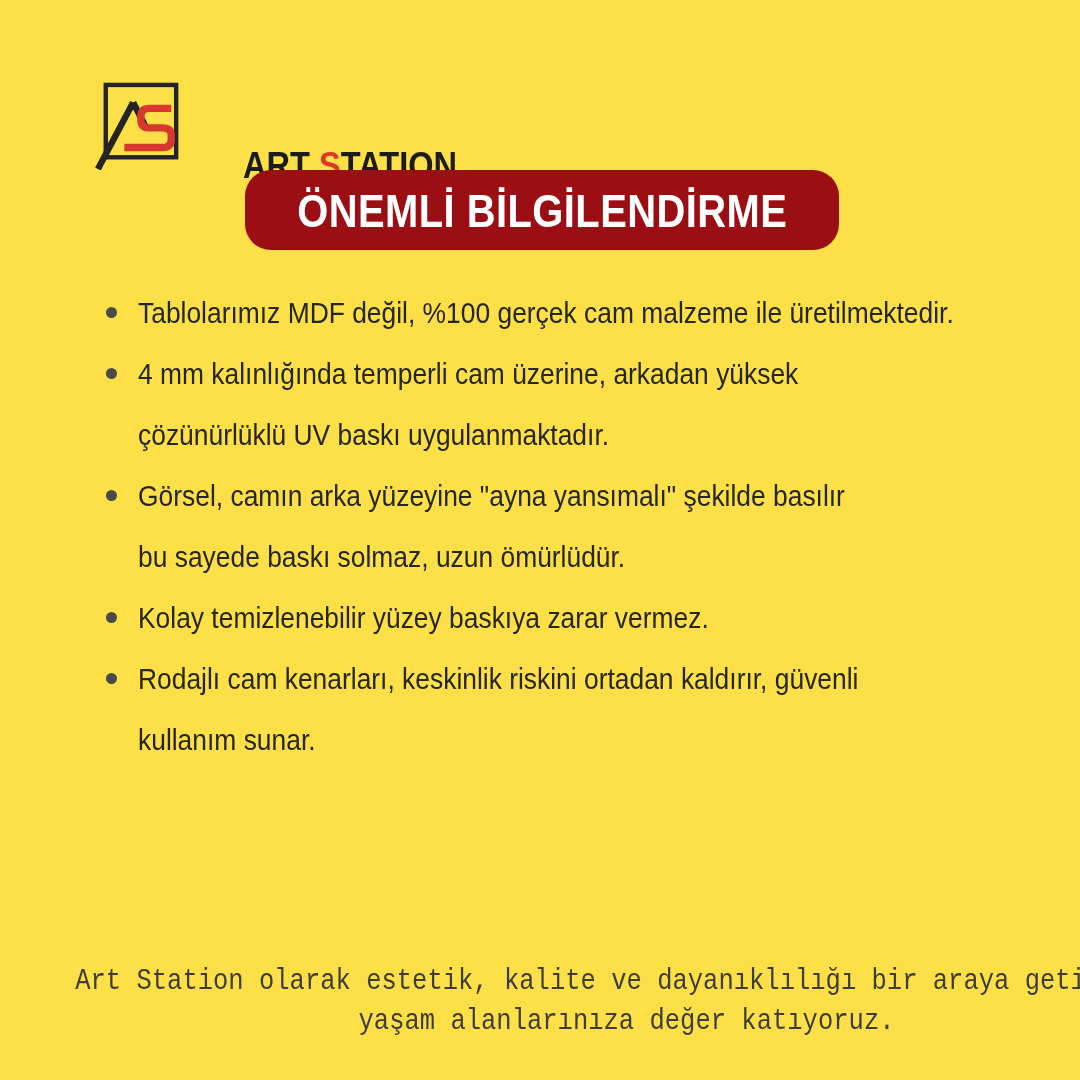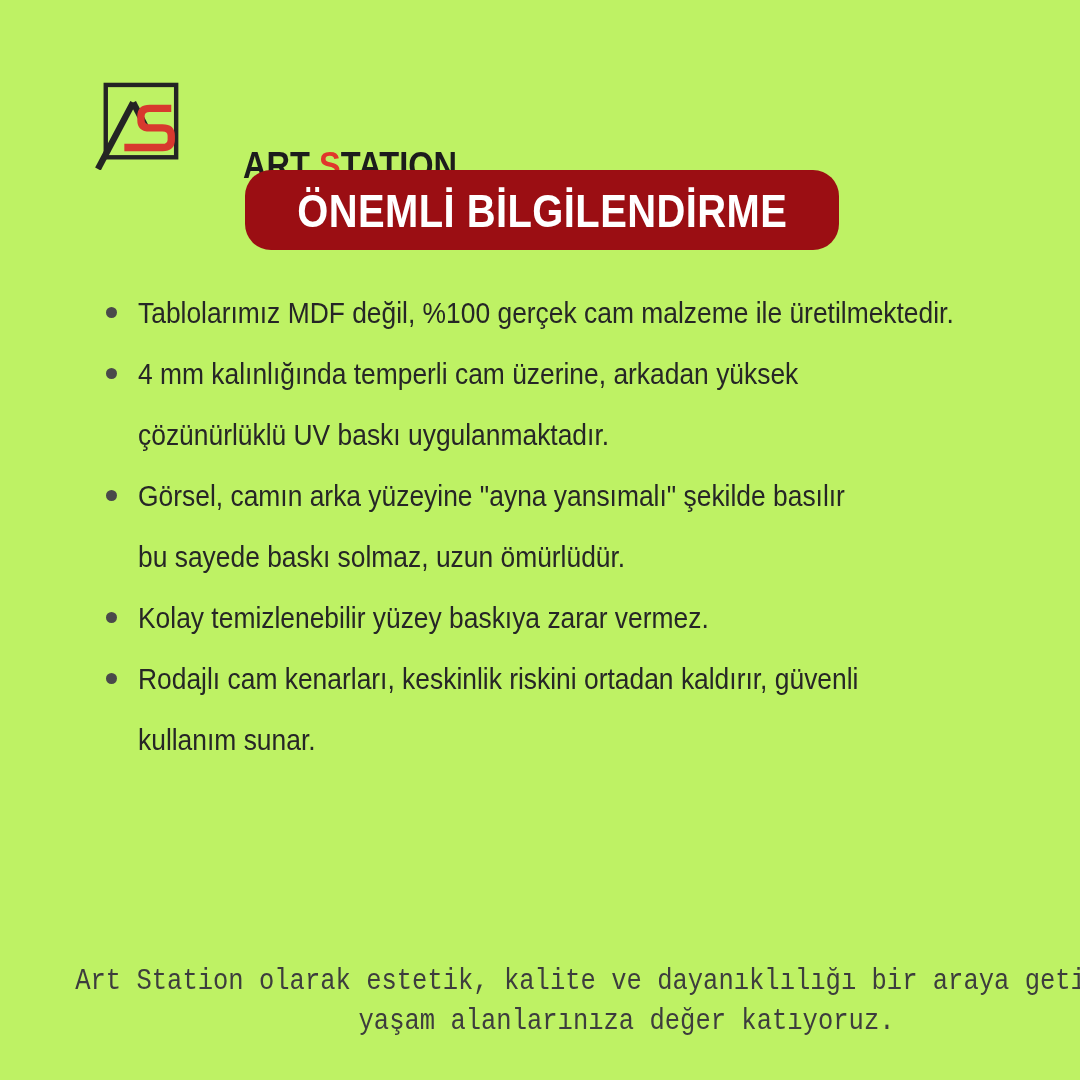--- a/index.html
+++ b/index.html
@@ -1,17 +1,17 @@
 <!DOCTYPE html>
 <html><head>
 <meta charset="utf-8">
 <style>
   html,body { margin:0; padding:0; background:#ffffff; }
   .page {
-    position:relative; width:1080px; height:1080px; background:#bef264;
+    position:relative; width:1080px; height:1080px; background:#fde047;
     overflow:hidden; font-family:"Liberation Sans", sans-serif;
   }
   
   .cond { display:inline-block; transform:scaleX(0.88); transform-origin:0 50%; white-space:pre; }
 
   
   .logo { position:absolute; left:95px; top:82px; width:88px; height:88px; }
   .brand-name {
     position:absolute; left:190px; top:103px; font-size:37px; font-weight:700;
     color:#1c1c1c; letter-spacing:0px;

